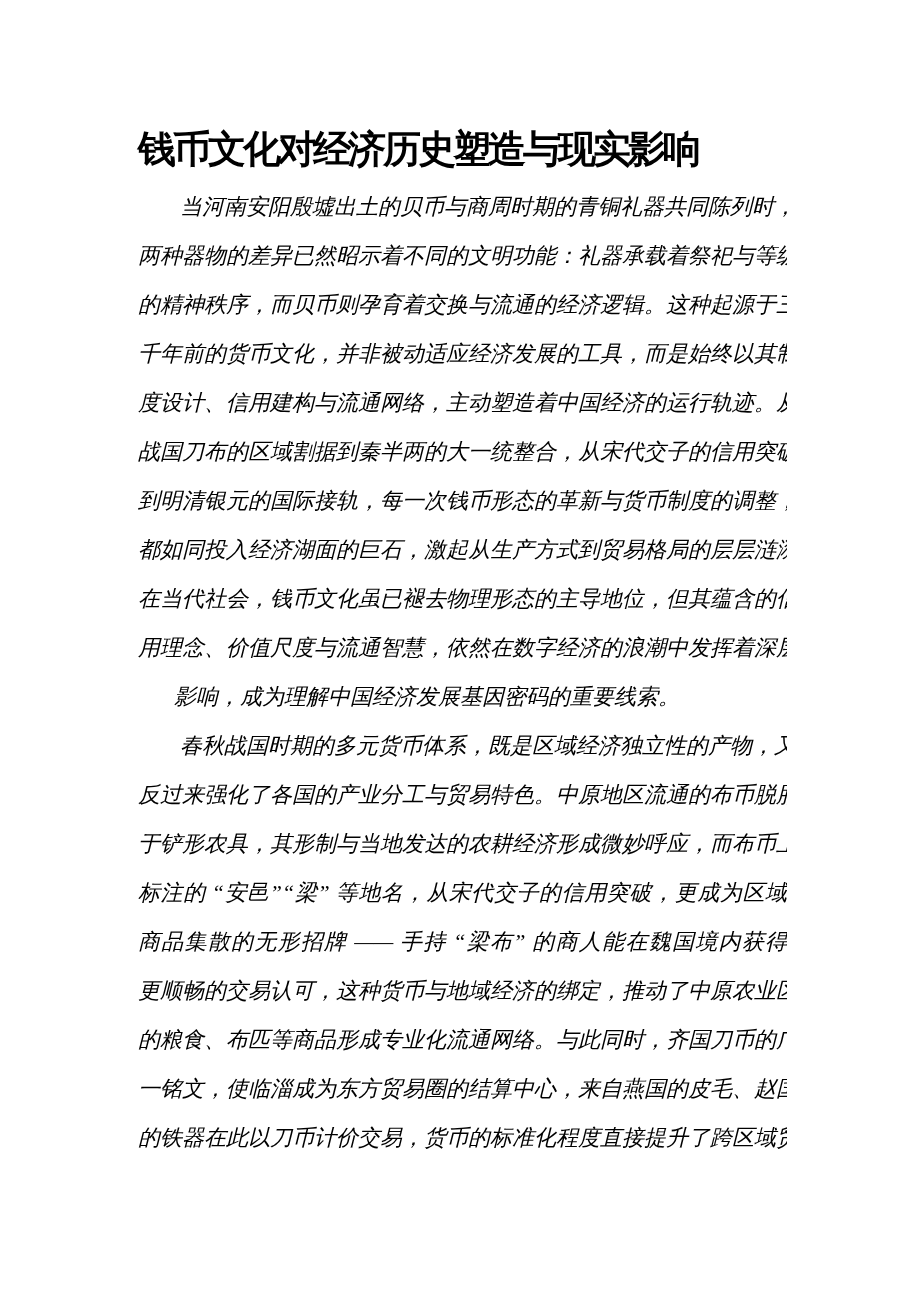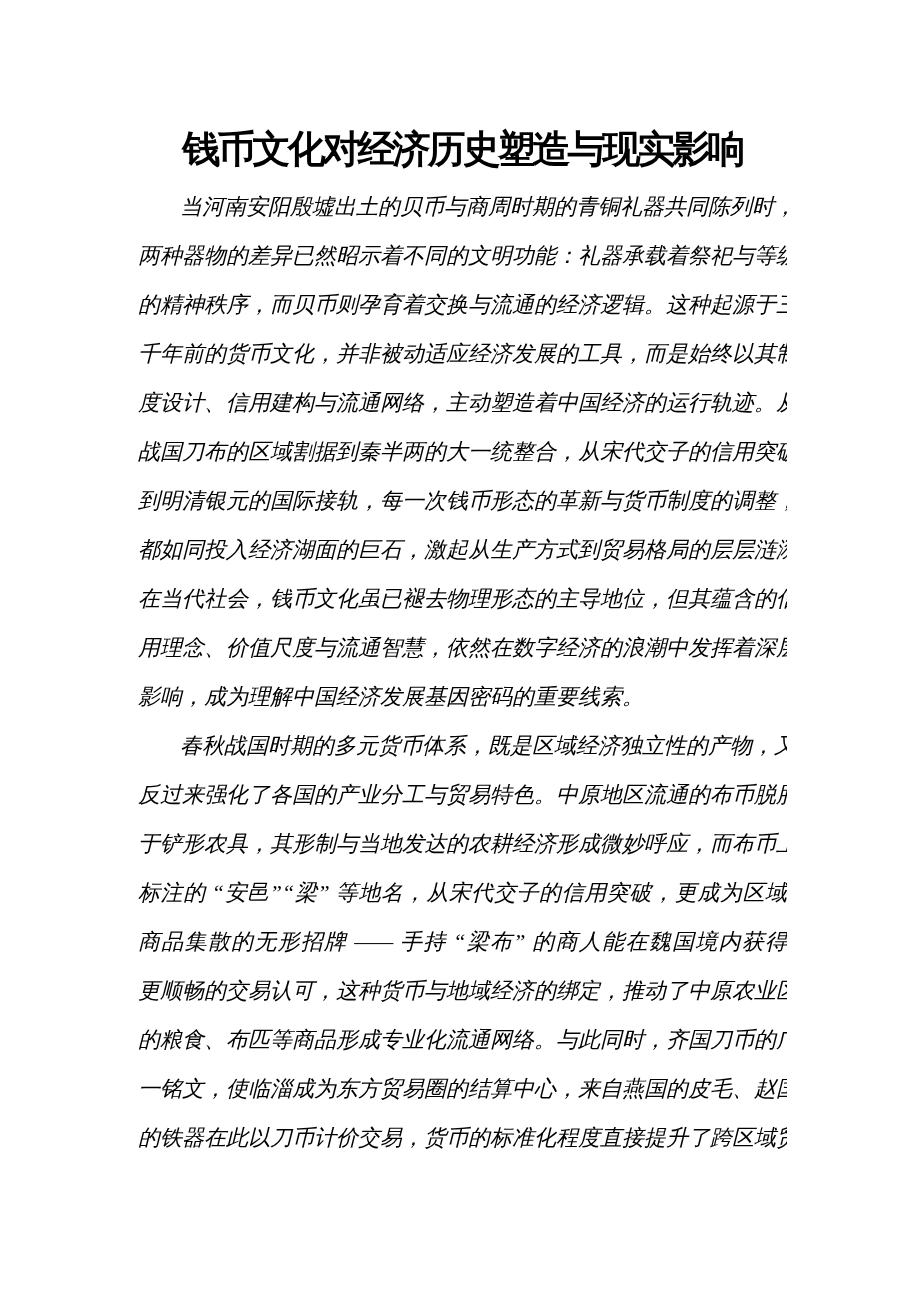--- a/index.html
+++ b/index.html
@@ -6,21 +6,21 @@
   .page {
     position: relative;
     width: 920px;
     height: 1302px;
     background: #ffffff;
     overflow: hidden;
     color: #000000;
   }
   .doc-title {
     margin: 124px 133px 0 138px;
-    text-align: center;
+    text-align: left;
     font-family: "Liberation Sans", "DejaVu Sans", sans-serif;
     font-weight: bold;
     font-size: 38px;
     line-height: 50px;
     letter-spacing: -3px;
     white-space: nowrap;
     color: #000000;
   }
   .body-text {
     margin: 8px 133px 0 138px; 
@@ -34,20 +34,21 @@
     line-height: 49px;
     text-align: justify;
     text-align-last: justify;
     overflow: hidden;
     white-space: nowrap;
     font-style: italic;
   }
   .text-line.first-line { text-indent: 42px; }
   .paragraph[data-para-end="true"] .text-line.last-line {
     text-align-last: left;
+    margin-left: 36px;
   }
 </style>
 </head>
 <body>
 
 <div class="page">
   <h1 class="doc-title">钱币文化对经济历史塑造与现实影响</h1>
 
   <div class="body-text">
     <div class="paragraph" data-para-end="true">

